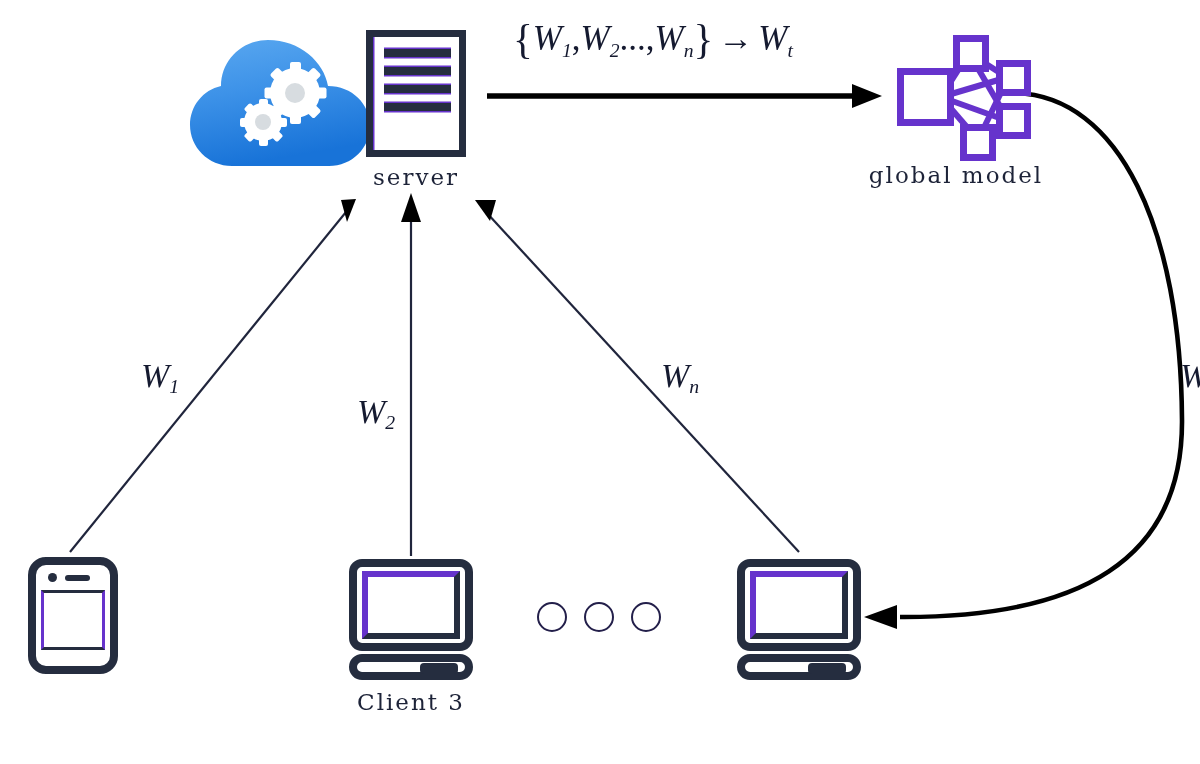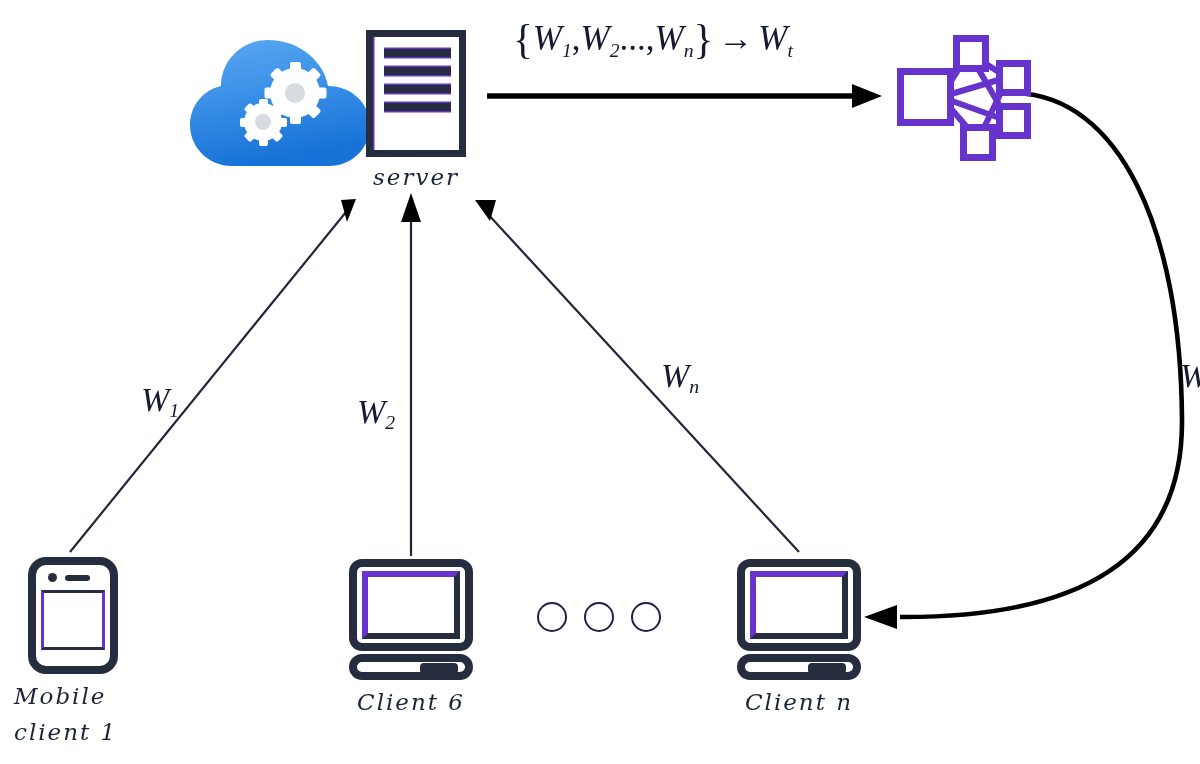--- a/index.html
+++ b/index.html
@@ -30,21 +30,20 @@
   
   .node-label {
     position: absolute;
     color: #1d2338;
     font-family: "DejaVu Serif", "Liberation Serif", serif;
     font-size: 23px;
     letter-spacing: 2.0px;
     white-space: pre;
     text-align: center;
     line-height: 1.55;
-    font-style: italic;
   }
   .label-center {
     transform: translateX(-50%);
   }
 
   
   .math {
     position: absolute;
     color: #151a30;
     font-family: "Liberation Serif", "DejaVu Serif", serif;
@@ -247,54 +246,52 @@
     <div class="server-line" style="left:11px; top:48px; width:67px; height:8px;"></div>
     <div class="server-line" style="left:11px; top:66px; width:67px; height:8px;"></div>
   </div>
   <div class="node-label label-center" style="left:416px; top:160px;">server</div>
 
   <div class="gm-node" style="left:897px; top:68px; width:57px; height:58px;"></div>
   <div class="gm-node" style="left:953px; top:35px; width:36px; height:37px;"></div>
   <div class="gm-node" style="left:960px; top:124px; width:36px; height:37px;"></div>
   <div class="gm-node" style="left:996px; top:60px; width:35px; height:36px;"></div>
   <div class="gm-node" style="left:996px; top:103px; width:35px; height:36px;"></div>
+  <div class="node-label label-center" style="left:956px; top:158px;">global model</div>
 
   <div class="phone" style="left:28px; top:557px; width:90px; height:117px;">
     <div class="phone-cam" style="left:12px; top:8px; width:9px; height:9px;"></div>
     <div class="phone-speaker" style="left:29px; top:10px; width:25px; height:6px;"></div>
     <div class="phone-screen" style="left:5px; top:25px; width:64px; height:60px;"></div>
   </div>
-  <div class="node-label" style="left:14px; top:679px; text-align:left;">Mobile
-client 1</div>
 
   <div class="desk-monitor" style="left:349px; top:559px; width:124px; height:92px;">
     <div class="desk-screen" style="left:5px; top:4px; width:98px; height:68px;"></div>
   </div>
   <div class="desk-base" style="left:349px; top:654px; width:124px; height:26px;">
     <div class="desk-slot" style="left:63px; top:1px; width:38px; height:11px;"></div>
   </div>
-  <div class="node-label label-center" style="left:411px; top:685px;">Client 6</div>
+  <div class="node-label label-center" style="left:411px; top:685px;">Client 3</div>
 
   <div class="dot" style="left:537px; top:602px; width:30px; height:30px;"></div>
   <div class="dot" style="left:584px; top:602px; width:30px; height:30px;"></div>
   <div class="dot" style="left:631px; top:602px; width:30px; height:30px;"></div>
 
   <div class="desk-monitor" style="left:737px; top:559px; width:124px; height:92px;">
     <div class="desk-screen" style="left:5px; top:4px; width:98px; height:68px;"></div>
   </div>
   <div class="desk-base" style="left:737px; top:654px; width:124px; height:26px;">
     <div class="desk-slot" style="left:63px; top:1px; width:38px; height:11px;"></div>
   </div>
-  <div class="node-label label-center" style="left:799px; top:685px;">Client n</div>
 
   <div class="formula" style="left:513px; top:19px;">
     <span class="br">{</span><span class="it">W</span><sub>1</sub><span>,</span><span class="it">W</span><sub>2</sub><span>...,</span><span class="it">W</span><sub>n</sub><span class="br">}</span><span class="arrow">→</span><span class="it">W</span><sub>t</sub>
   </div>
 
-  <div class="math" style="left:141px; top:359px;margin-top:24px;">
+  <div class="math" style="left:141px; top:359px;">
     <span>W</span><sub>1</sub>
   </div>
   <div class="math" style="left:357px; top:359px;margin-top:36px;">
     <span>W</span><sub>2</sub>
   </div>
   <div class="math" style="left:661px; top:359px;">
     <span>W</span><sub>n</sub>
   </div>
   <div class="math" style="left:1180px; top:359px;">
     <span>W</span><sub>t</sub>

